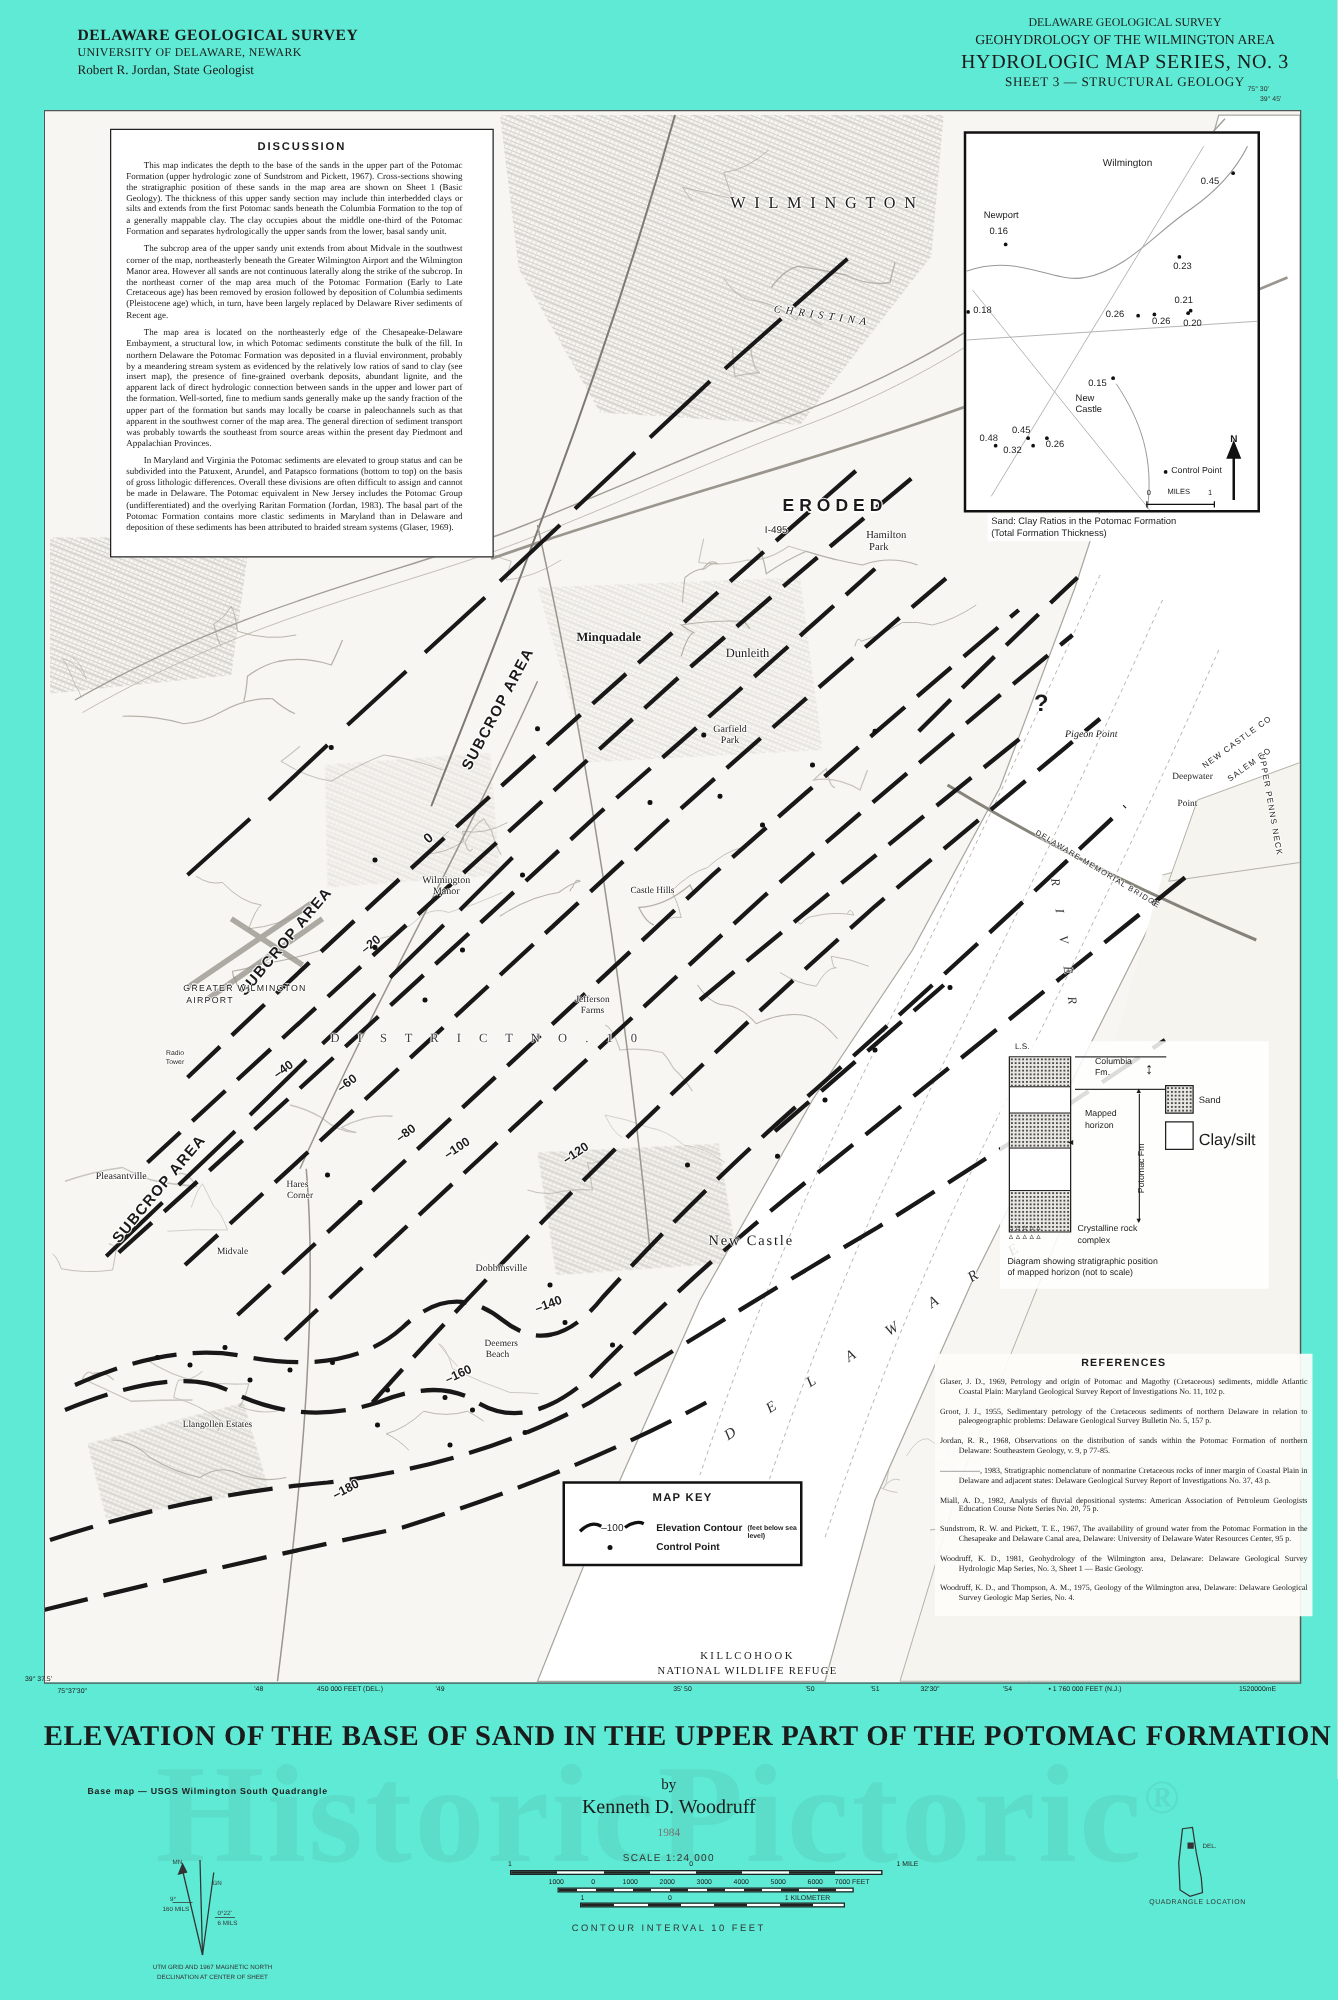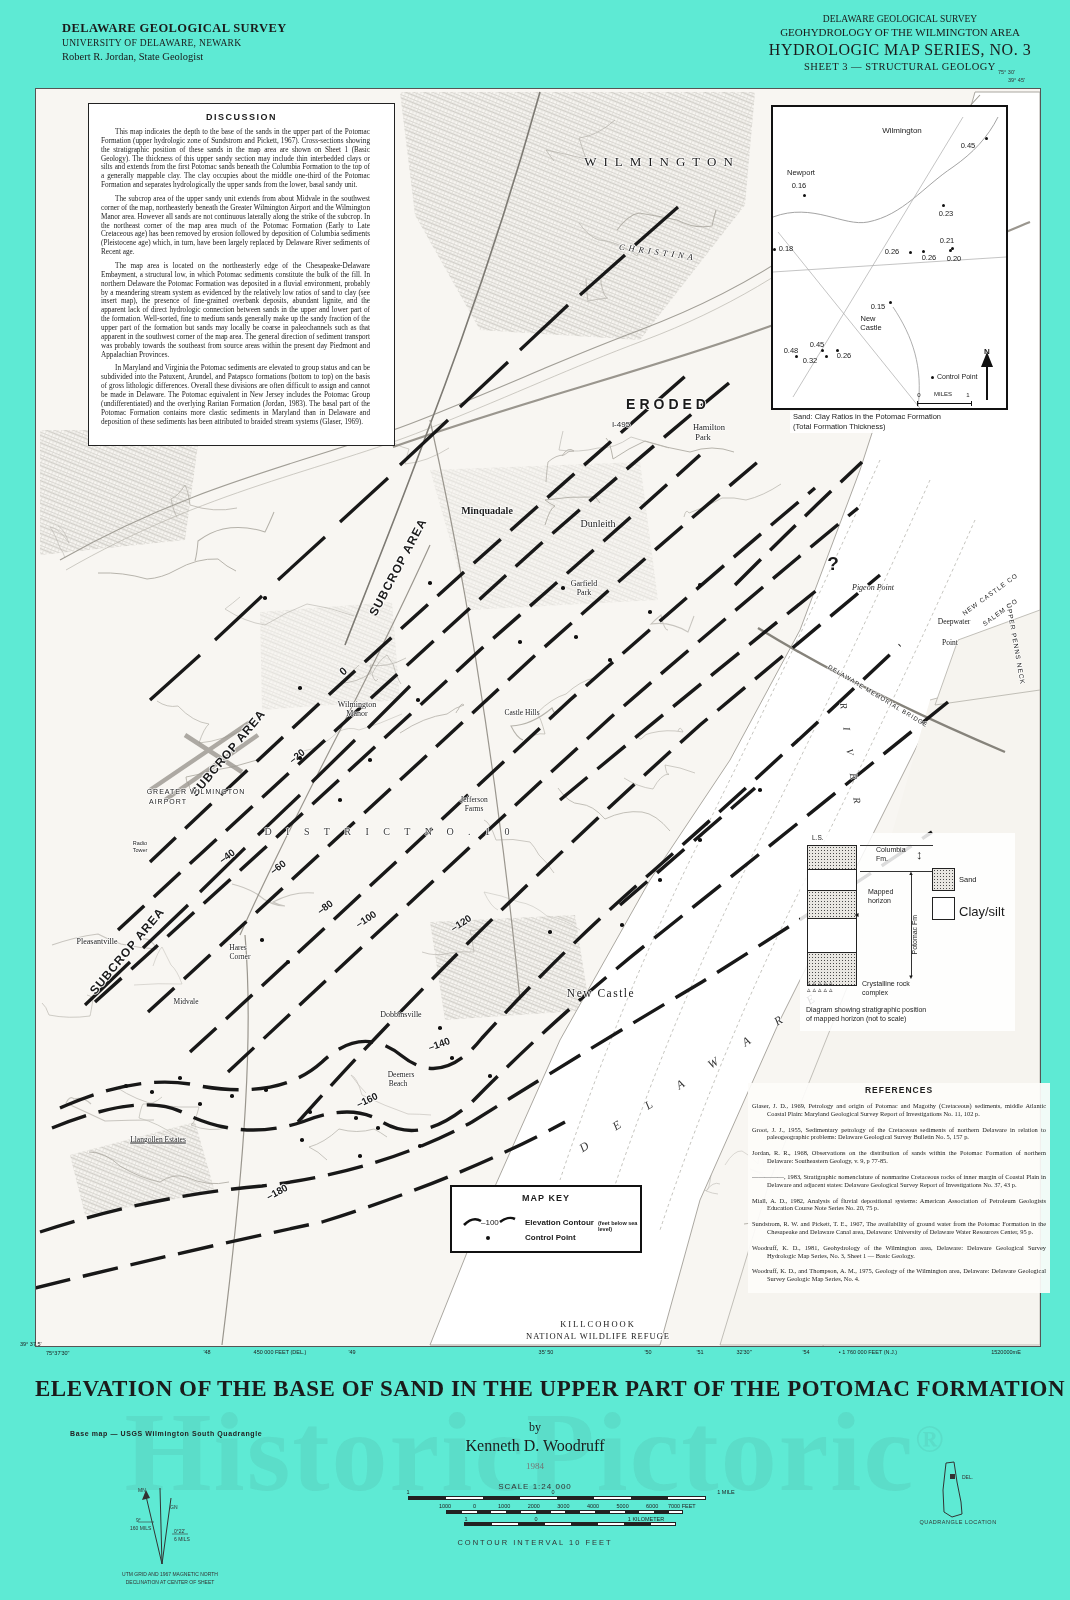--- a/index.html
+++ b/index.html
@@ -270,21 +270,21 @@
       <div class="ml sf" style="left: 97px; top: 941px; font-size: 8px; transform: translate(-50%, -50%);">Pleasantville</div>
       <div class="ml sf" style="left: 238px; top: 947px; font-size: 7.5px; transform: translate(-50%, -50%);">Hares</div>
       <div class="ml sf" style="left: 240px; top: 956px; font-size: 7.5px; transform: translate(-50%, -50%);">Corner</div>
       <div class="ml sf" style="left: 186px; top: 1001px; font-size: 7.5px; transform: translate(-50%, -50%);">Midvale</div>
       <div class="ml" style="left: 140px; top: 843px; font-size: 5.5px; transform: translate(-50%, -50%);">Radio</div>
       <div class="ml" style="left: 140px; top: 850px; font-size: 5.5px; transform: translate(-50%, -50%);">Tower</div>
       <div class="ml sf" style="left: 401px; top: 1014px; font-size: 8px; transform: translate(-50%, -50%);">Dobbinsville</div>
       <div class="ml sf" style="left: 590px; top: 993px; font-size: 11.5px; letter-spacing: 1.5px; transform: translate(-50%, -50%); margin-left: 11px;">New Castle</div>
       <div class="ml sf" style="left: 401px; top: 1074px; font-size: 7.5px; transform: translate(-50%, -50%);">Deemers</div>
       <div class="ml sf" style="left: 398px; top: 1083px; font-size: 7.5px; transform: translate(-50%, -50%);">Beach</div>
-      <div class="ml sf" style="left: 158px; top: 1139px; font-size: 7.5px; transform: translate(-50%, -50%); text-decoration: underline;">Llangollen Estates</div>
+      <div class="ml sf" style="left: 174px; top: 1139px; font-size: 7.5px; transform: translate(-50%, -50%);">Llangollen Estates</div>
       <div class="ml sf i" style="left: 873px; top: 587px; font-size: 8px; transform: translate(-50%, -50%);">Pigeon Point</div>
       <div class="ml sf" style="left: 954px; top: 621px; font-size: 7.5px; transform: translate(-50%, -50%);">Deepwater</div>
       <div class="ml sf" style="left: 950px; top: 642px; font-size: 7.5px; transform: translate(-50%, -50%);">Point</div>
       <div class="ml" style="left: 990px; top: 594px; font-size: 6.5px; letter-spacing: 1px; transform: translate(-50%, -50%) rotate(-36deg);">NEW CASTLE CO</div>
       <div class="ml" style="left: 1000px; top: 612px; font-size: 6.5px; letter-spacing: 1px; transform: translate(-50%, -50%) rotate(-36deg);">SALEM CO</div>
       <div class="ml" style="left: 1016px; top: 644px; font-size: 6.5px; letter-spacing: 1px; transform: translate(-50%, -50%) rotate(80deg);">UPPER PENNS NECK</div>
       <div class="ml" style="left: 878px; top: 696px; font-size: 6px; letter-spacing: 1px; transform: translate(-50%, -50%) rotate(31deg);">DELAWARE MEMORIAL BRIDGE</div>
       <div class="ml b" style="left: 833px; top: 564px; font-size: 19px; transform: translate(-50%, -50%);">?</div>
       <div class="ml sf" style="left: 598px; top: 1324px; font-size: 8.5px; letter-spacing: 2px; transform: translate(-50%, -50%);">KILLCOHOOK</div>
       <div class="ml sf" style="left: 598px; top: 1336px; font-size: 8.5px; letter-spacing: 1px; transform: translate(-50%, -50%);">NATIONAL WILDLIFE REFUGE</div>

